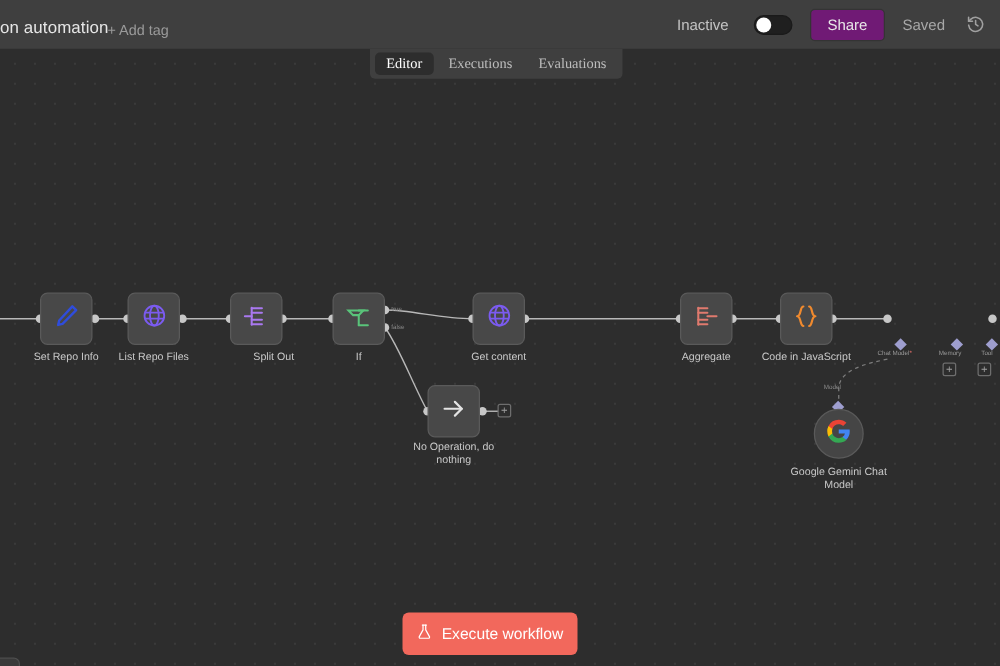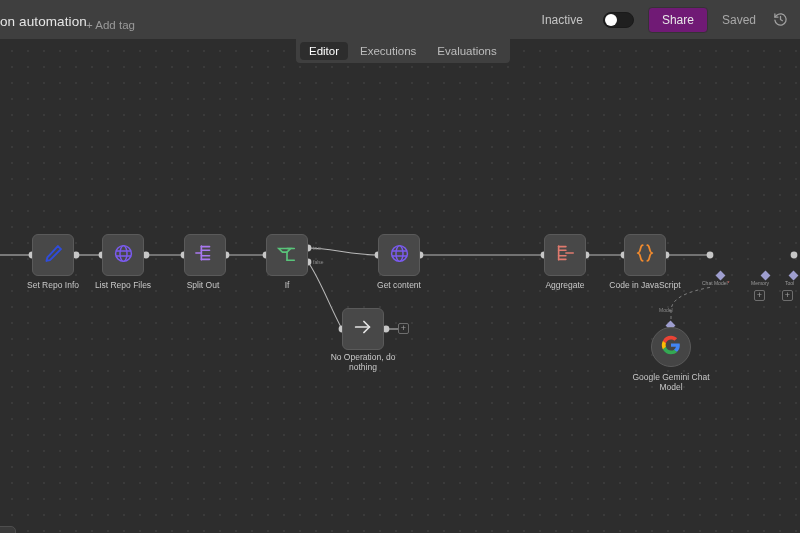--- a/index.html
+++ b/index.html
@@ -62,21 +62,21 @@
     height: 24px;
     display: flex; align-items: center; gap: 3px;
     background: #3f3f3f;
     border-bottom-left-radius: 4px; border-bottom-right-radius: 4px;
     padding: 0 4px;
     z-index: 31;
   }
   .tab {
     font-size: 11.5px; color: #bdbdbd;
     padding: 3px 9px; border-radius: 4px;
-    cursor: pointer; white-space: nowrap;
+    cursor: pointer; white-space: nowrap; font-family: Liberation Serif, serif;
   }
   .tab.active { background: #2d2d2d; color: #ffffff; }
 
   
   .canvas {
     position: absolute; top: 39px; left: 0;
     width: 800px; height: 494px;
     background-color: #2d2d2d;
     background-image: radial-gradient(circle, #3a3a3a 1px, transparent 1px);
     background-size: 16px 16px;
@@ -261,21 +261,21 @@
 
     <div class="node" style="left:184px; top:195px;">
       <span>
         <svg width="22" height="20" viewBox="0 0 24 22" fill="none" stroke="#a978f0" stroke-width="1.8" stroke-linecap="round">
           <path d="M2 11h6"></path>
           <path d="M8 3.5v15"></path>
           <path d="M8 4h9M8 8h9M8 14h9M8 18h9"></path>
         </svg>
       </span>
     </div>
-    <div class="node-label" style="left:164px; top:241px; width:78px;">Split Out</div>
+    <div class="node-label" style="left:180px; top:241px; width:78px;">Split Out</div>
 
     <div class="node" style="left:266px; top:195px;">
       <span>
         <svg width="22" height="20" viewBox="0 0 24 22" fill="none" stroke="#59c47a" stroke-width="1.8" stroke-linecap="round">
           <path d="M3 6h13l-4 4h-5z"></path>
           <path d="M12 10v9"></path>
           <path d="M12 19h8"></path>
           <path d="M12 6h8"></path>
         </svg>
       </span>
@@ -351,14 +351,23 @@
         </svg>
       </span>
     </div>
     <div class="node-label wrap" style="left:632px; top:333px;">Google Gemini Chat Model</div>
 
     <div class="corner-panel">
       
     </div>
   </div>
 
+  <button class="exec-btn">
+    <span>
+      <svg width="13" height="13" viewBox="0 0 24 24" fill="none" stroke="#ffffff" stroke-width="1.8" stroke-linecap="round" stroke-linejoin="round">
+        <path d="M9 2h6"></path>
+          <path d="M10 2v7L4.5 19a1.6 1.6 0 0 0 1.4 2.4h12.2A1.6 1.6 0 0 0 19.5 19L14 9V2"></path>
+      </svg>
+    </span>
+    <span>Execute workflow</span>
+  </button>
 
 </div>
 
 </body></html>

